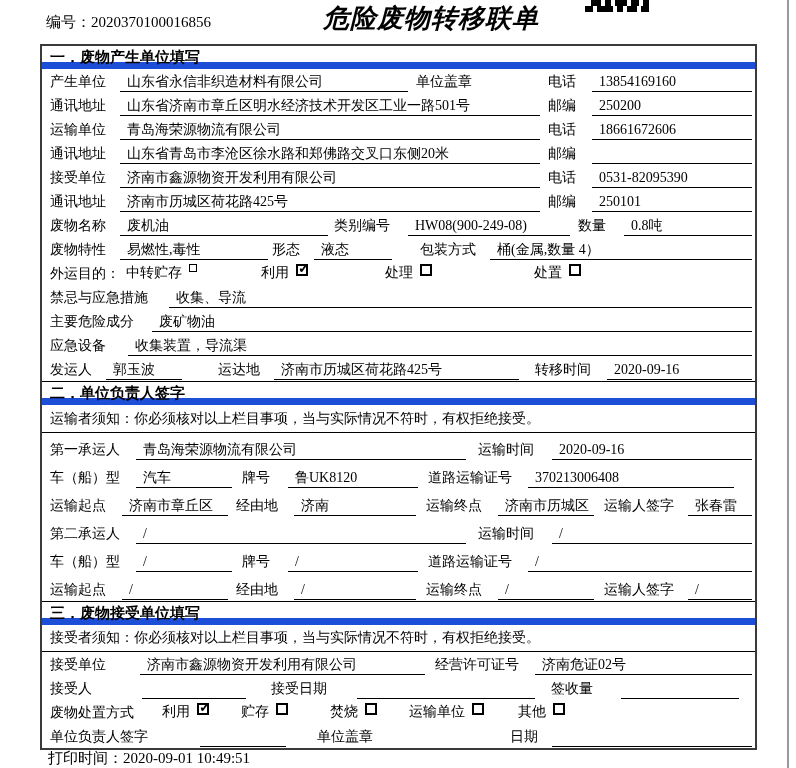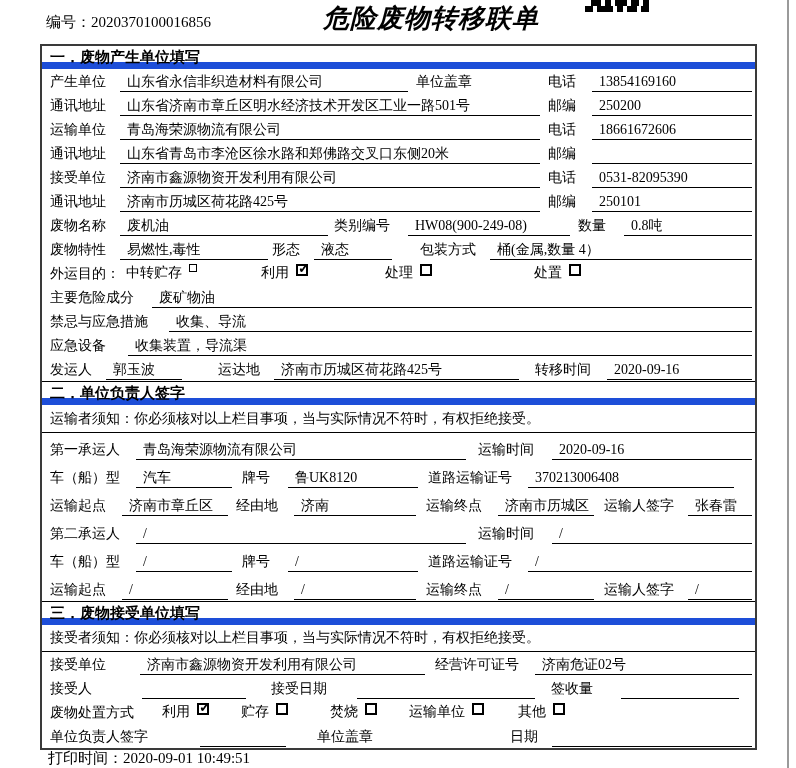--- a/index.html
+++ b/index.html
@@ -152,27 +152,27 @@
           <span>处理</span>
           <span class="cb"></span>
         </span>
       <span class="opt ml102">
           <span>处置</span>
           <span class="cb"></span>
         </span>
     </div>
 
     <div class="row">
+      <span class="lbl w105 mr14">禁忌与应急措施</span>
+      <span class="val grow">收集、导流</span>
+    </div>
+
+    <div class="row">
       <span class="lbl w90 mr12">主要危险成分</span>
       <span class="val grow">废矿物油</span>
-    </div>
-
-    <div class="row">
-      <span class="lbl w105 mr14">禁忌与应急措施</span>
-      <span class="val grow">收集、导流</span>
     </div>
 
     <div class="row">
       <span class="lbl w62 mr16">应急设备</span>
       <span class="val grow">收集装置，导流渠</span>
     </div>
 
     <div class="row">
       <span class="lbl w46 mr10">发运人</span>
       <span class="val w76">郭玉波</span>

